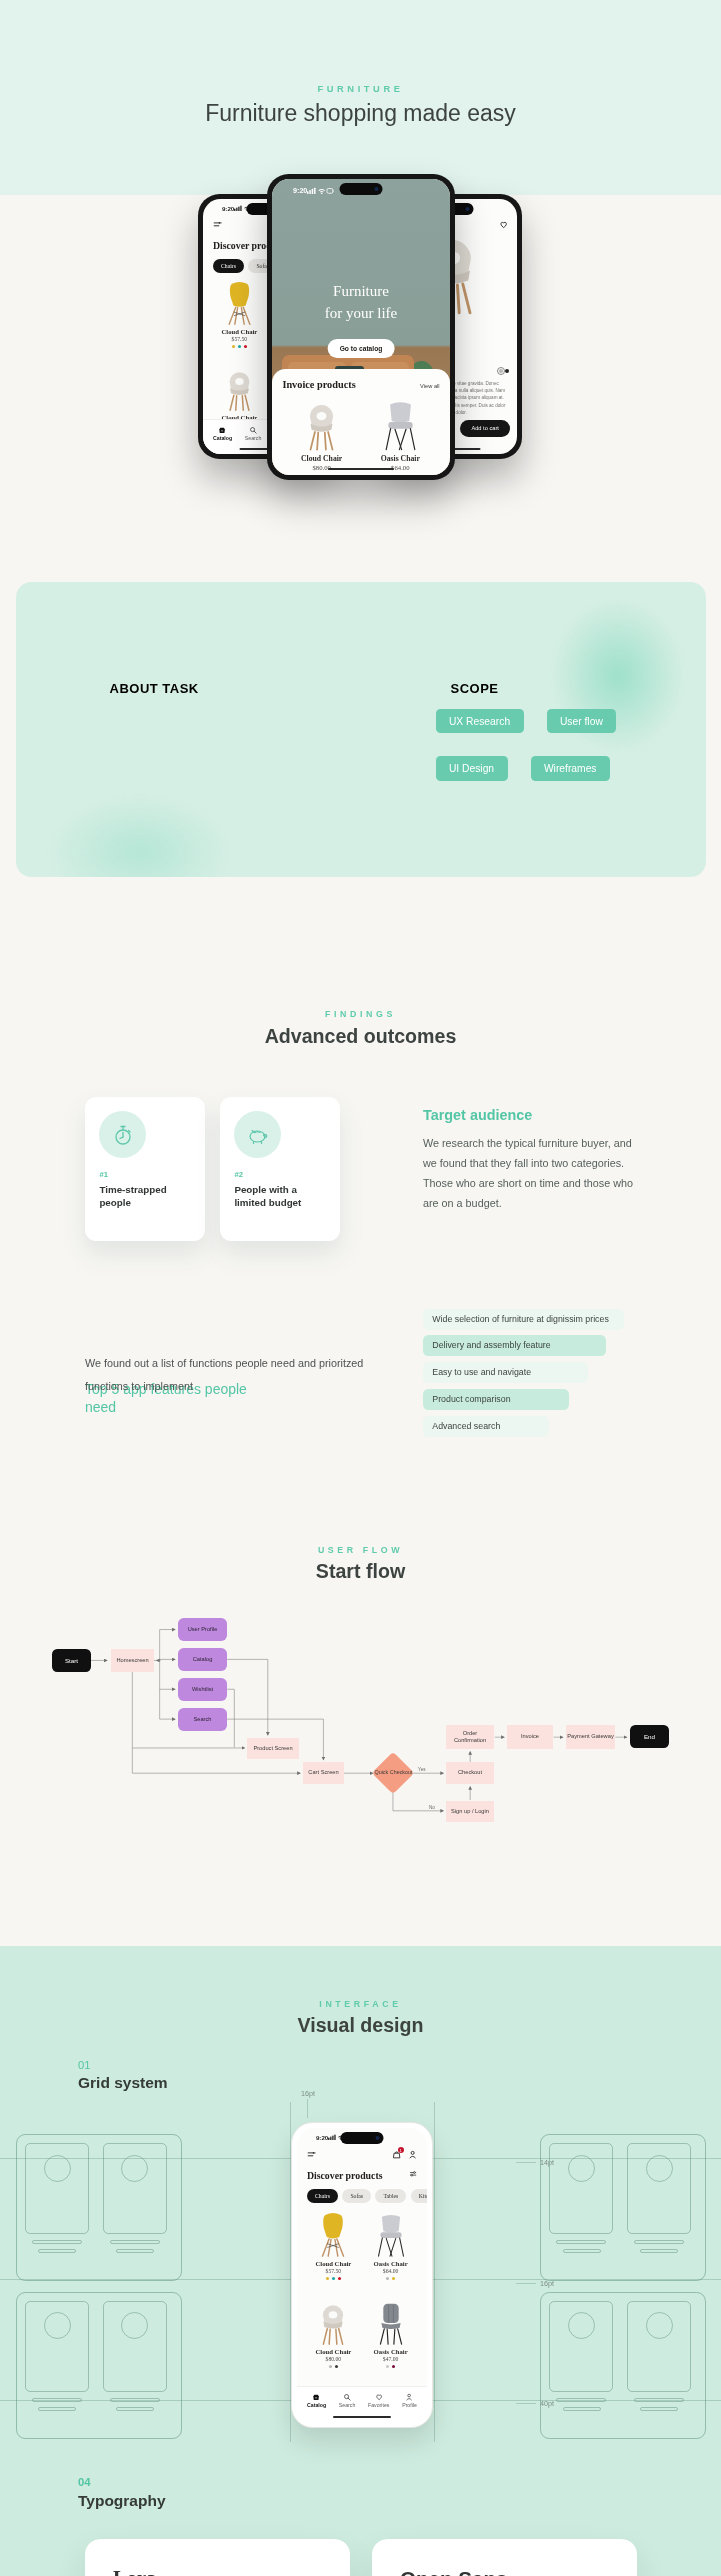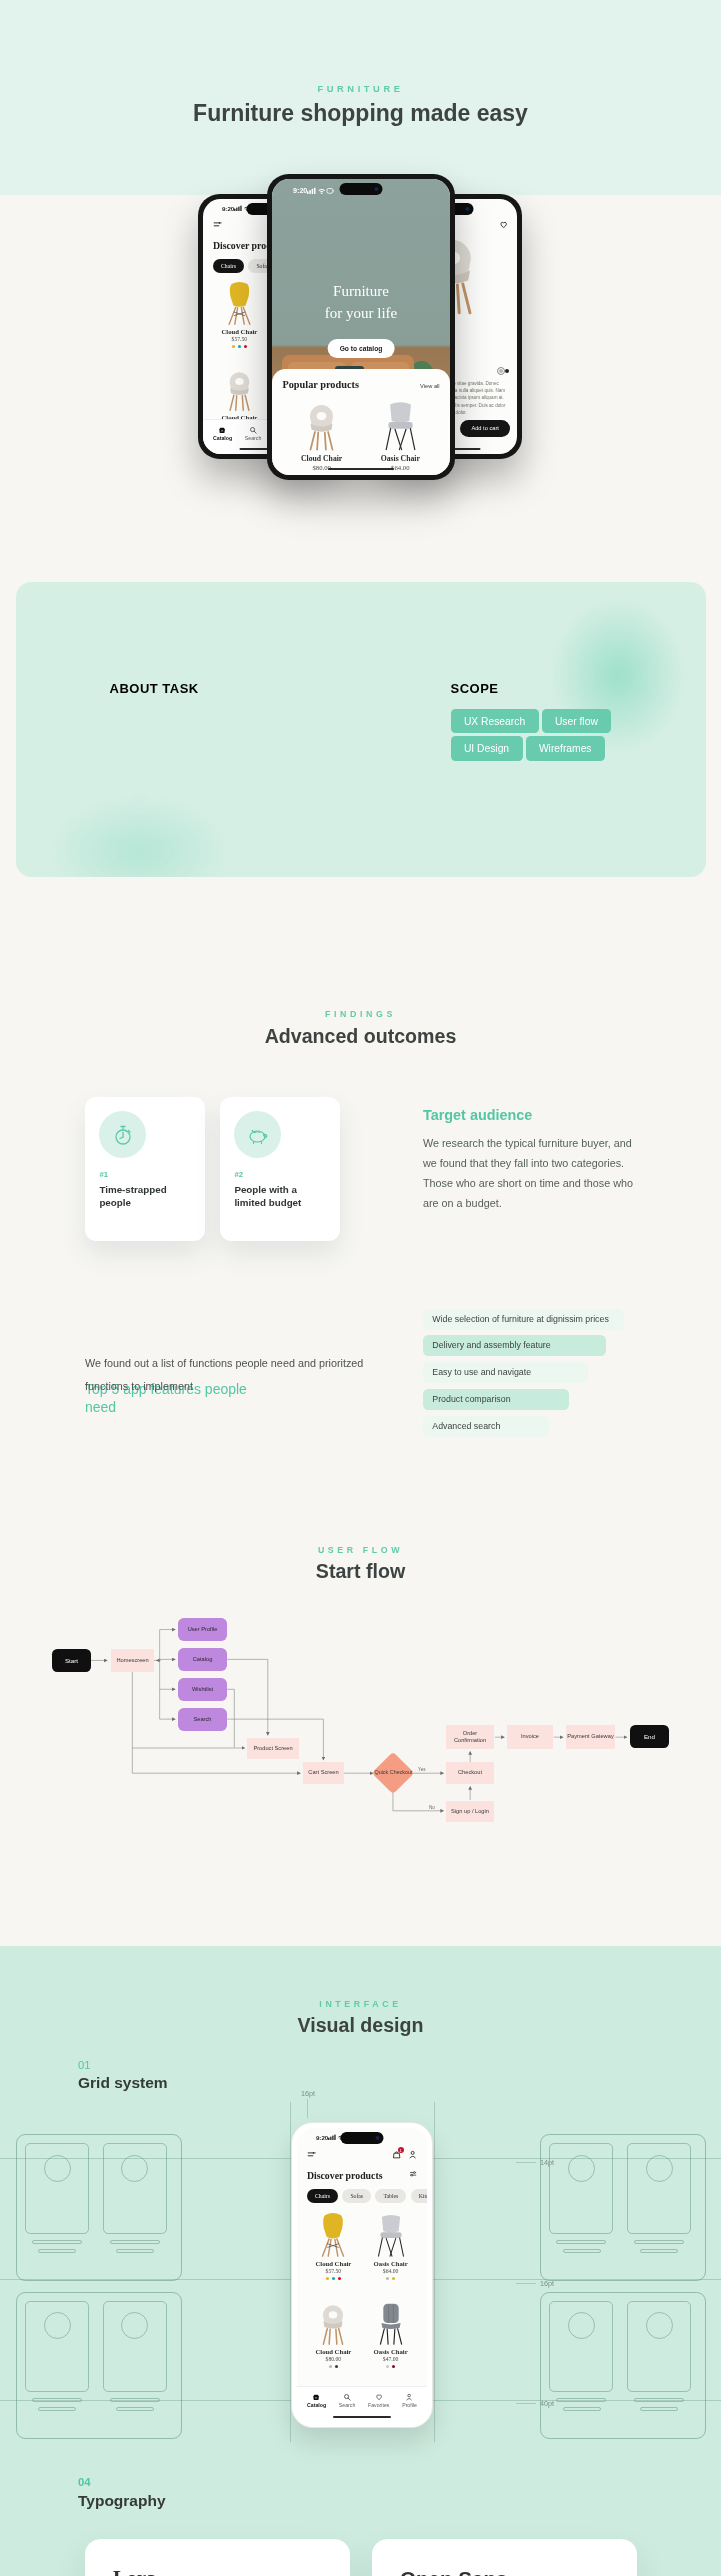--- a/index.html
+++ b/index.html
@@ -1,21 +1,21 @@
 <!DOCTYPE html>
 <html style="font-size:8.2px"><head>
 <meta charset="utf-8">
 <style>
   * { margin:0; padding:0; box-sizing:border-box; }
   html,body { width:721px; }
   body { position:relative; height:3845px; background:#f7f6f3; font-family:"Liberation Sans", sans-serif; overflow:hidden; }
   .abs { position:absolute; }
   .center { left:0; width:721px; text-align:center; }
   .eyebrow { color:#5fcbab; font-weight:700; letter-spacing:3.6px; font-size:9.3px; }
-  .h1 { color:#3d4341; font-weight:700; font-size:23px; }
+  .h1 { color:#3d4341; font-weight:400; font-size:23px; }
   .h2 { color:#3d4341; font-weight:700; font-size:19.6px; }
   .teal { color:#54c6a5; }
   .serif { font-family:"Liberation Serif", serif; }
 
   
   .bg-hero { left:0; top:0; width:721px; height:195px; background:#e2f2ec; }
   .bg-visual { left:0; top:1946px; width:721px; height:974px; background:#cdebde; }
 
   
   .phone { position:absolute; background:#161616; border-radius:21.6px; padding:4.6px; box-shadow:0 20.6px 36px rgba(0,0,0,.28); }
@@ -339,21 +339,21 @@
             </g>
             <circle cx="25" cy="11" r="1.3" fill="#ffffff"></circle>
     <rect x="34" y="2.5" width="10" height="8" rx="2.5" stroke="#ffffff" fill="none" stroke-width="1.4"></rect>
             <rect x="45" y="5" width="1.5" height="3" rx=".7" fill="#ffffff"></rect>
           </svg>
         </div>
   <div class="serif" style="position:absolute;top:101px;width:100%;text-align:center;color:#fff;font-size:15px;line-height:1.5">Furniture<br>for your life</div>
   <div style="position:absolute;top:160px;left:50%;transform:translateX(-50%);background:#fff;color:#23201d;border-radius:10.8px;padding:6.2px 12px;font-size:6.7px;font-weight:700;white-space:nowrap">Go to catalog</div>
   <div style="position:absolute;left:0;right:0;bottom:0;top:190px;background:#fdfdfb;border-radius:13.4px 13.4px 0 0;padding:10.8px 10.8px 0">
     <div style="display:flex;justify-content:space-between;align-items:baseline">
-      <span class="serif" style="font-weight:700;font-size:10.3px;color:#23201d">Popular products</span>
+      <span class="serif" style="font-weight:700;font-size:10.3px;color:#23201d">Invoice products</span>
       <span style="font-size:5.7px;color:#3a3a3a">View all</span>
           </div>
     <div style="display:flex;justify-content:space-around;margin-top:8.2px">
       <div class="pcard" style="width:63px">
     <svg viewBox="0 0 100 100" style="width:55px;height:55px;display:block;margin:0 auto">
                 <path d="M29 32 a21 21 0 1 1 42 0 L68 47 Q50 55 32 47 Z" fill="#dedad3"></path>
     <ellipse cx="50" cy="31" rx="9" ry="7.5" fill="#fbfbf9"></ellipse>
     <path d="M30 45 Q50 55 70 45 L68 56 Q50 63 32 56 Z" fill="#cfc9c0"></path>
     <g stroke="#c09468" stroke-width="3.2" stroke-linecap="round">
                   <path d="M38 60 L30 92"></path>
@@ -385,21 +385,21 @@
         <div class="island"></div>
       </div>
     </div>
   </div>
 
 <div class="abs about-card">
   <div class="blob"></div>
   <div class="blob2"></div>
   <div class="abs" style="left:94px;top:99px;font-size:13px;font-weight:700;letter-spacing:0.5px">ABOUT TASK</div>
   <div class="abs" style="left:435px;top:99px;font-size:13px;font-weight:700;letter-spacing:0.5px">SCOPE</div>
-  <div class="abs" id="scope-tags" style="left:435px;top:127px;width:216px;display:flex;flex-wrap:wrap;gap:3px">
+  <div class="abs" id="scope-tags" style="left:420px;top:127px;width:216px;display:flex;flex-wrap:wrap;gap:23px">
       <span class="scope-tag">UX Research</span>
       <span class="scope-tag">User flow</span>
       <span class="scope-tag">UI Design</span>
       <span class="scope-tag">Wireframes</span>
     </div>
 </div>
 
 <div class="abs center eyebrow" style="top:1009px;font-size:8.8px">FINDINGS</div>
 <div class="abs center h2" style="top:1025px">Advanced outcomes</div>
 <div id="findings-cards">

